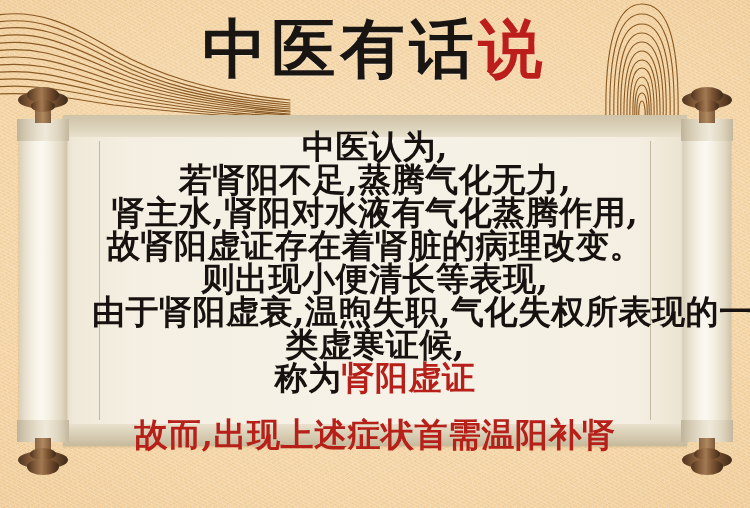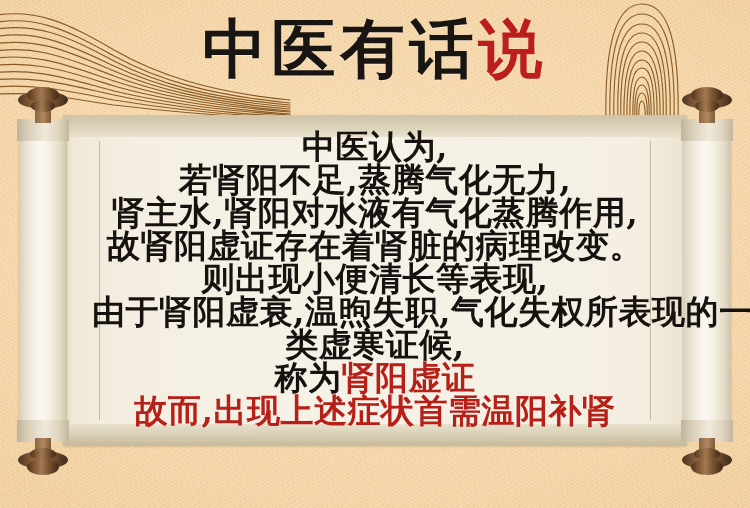--- a/index.html
+++ b/index.html
@@ -178,21 +178,21 @@
     z-index: 5;
     font-family: "DejaVu Serif", "Liberation Serif", serif;
     font-weight: 700;
     font-size: 33px;
     line-height: 33px;
     color: #17120f;
     letter-spacing: .5px;
   }
   #scroll-body .line { white-space: nowrap; }
   #scroll-body .red  { color: #b71f19; }
-  #scroll-body .line.all-red { color: #b71f19; }
+  #scroll-body .line.all-red { color: #b71f19; margin-top: 24px; }
 </style>
 </head>
 <body>
 
 <div id="poster">
 
   <div id="poster-grain"></div>
 
   <svg id="deco-left" class="deco" viewBox="0 0 300 120" preserveAspectRatio="none">
     <g fill="none" stroke="#8a5a24" stroke-width="1.15" stroke-linecap="round">

